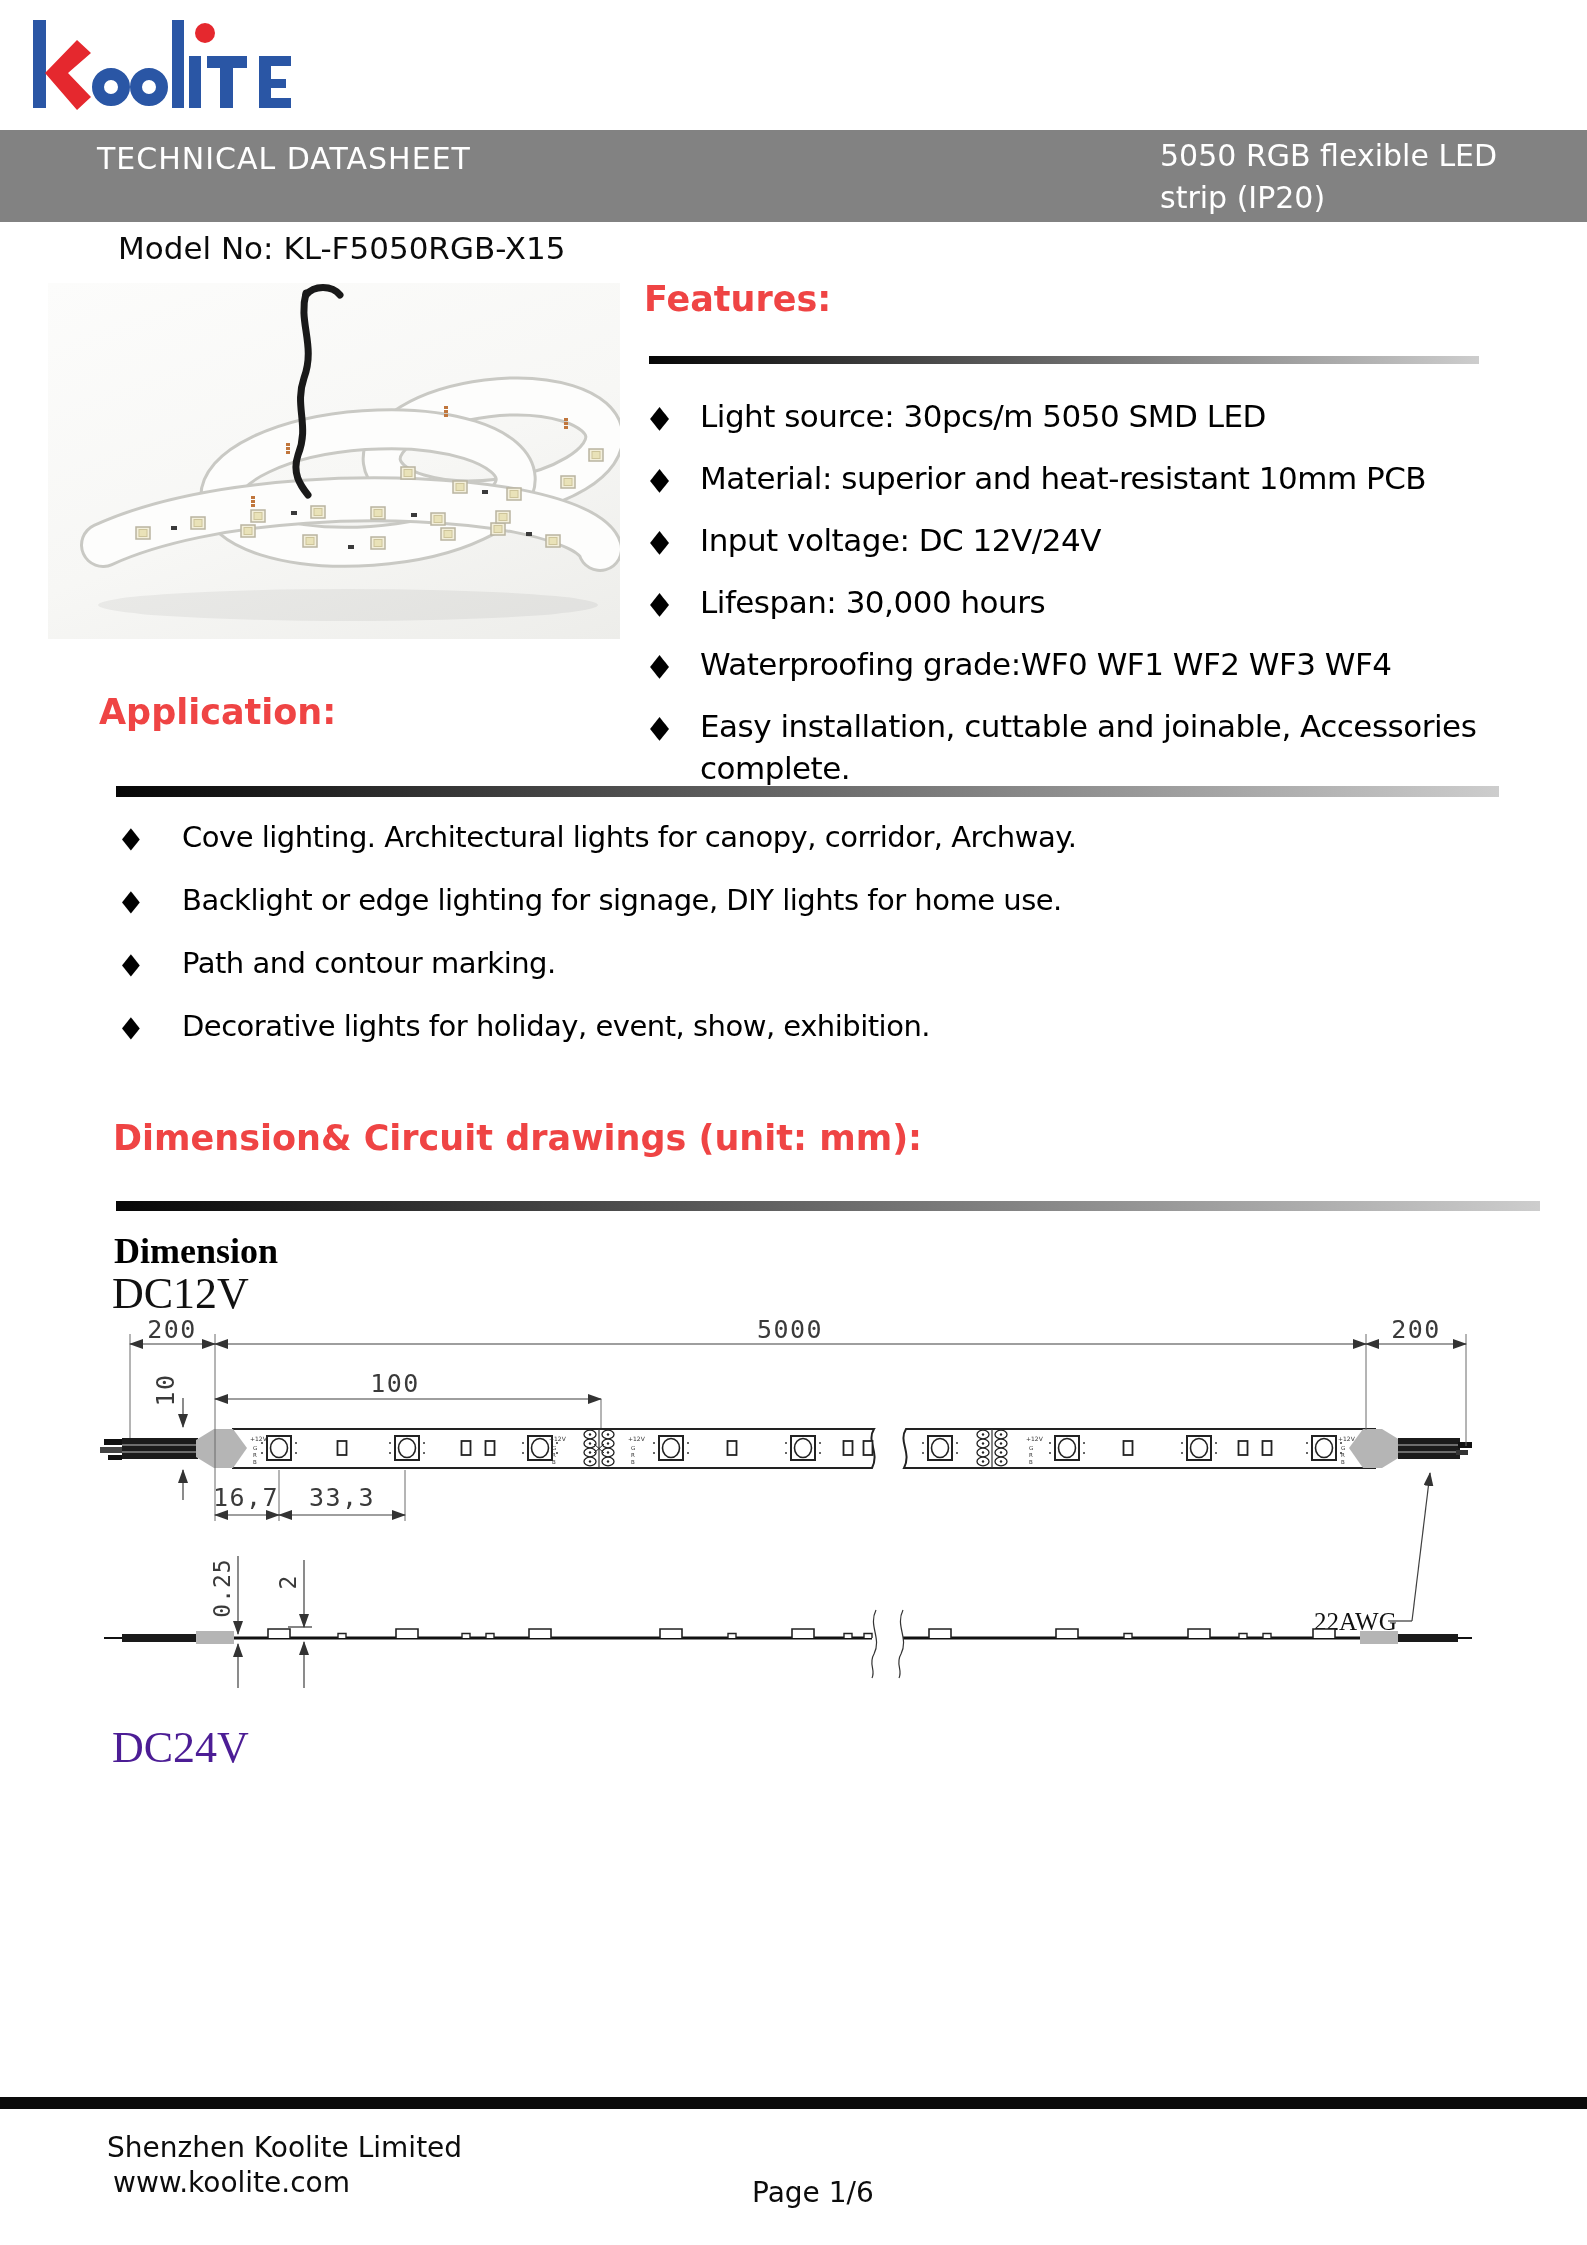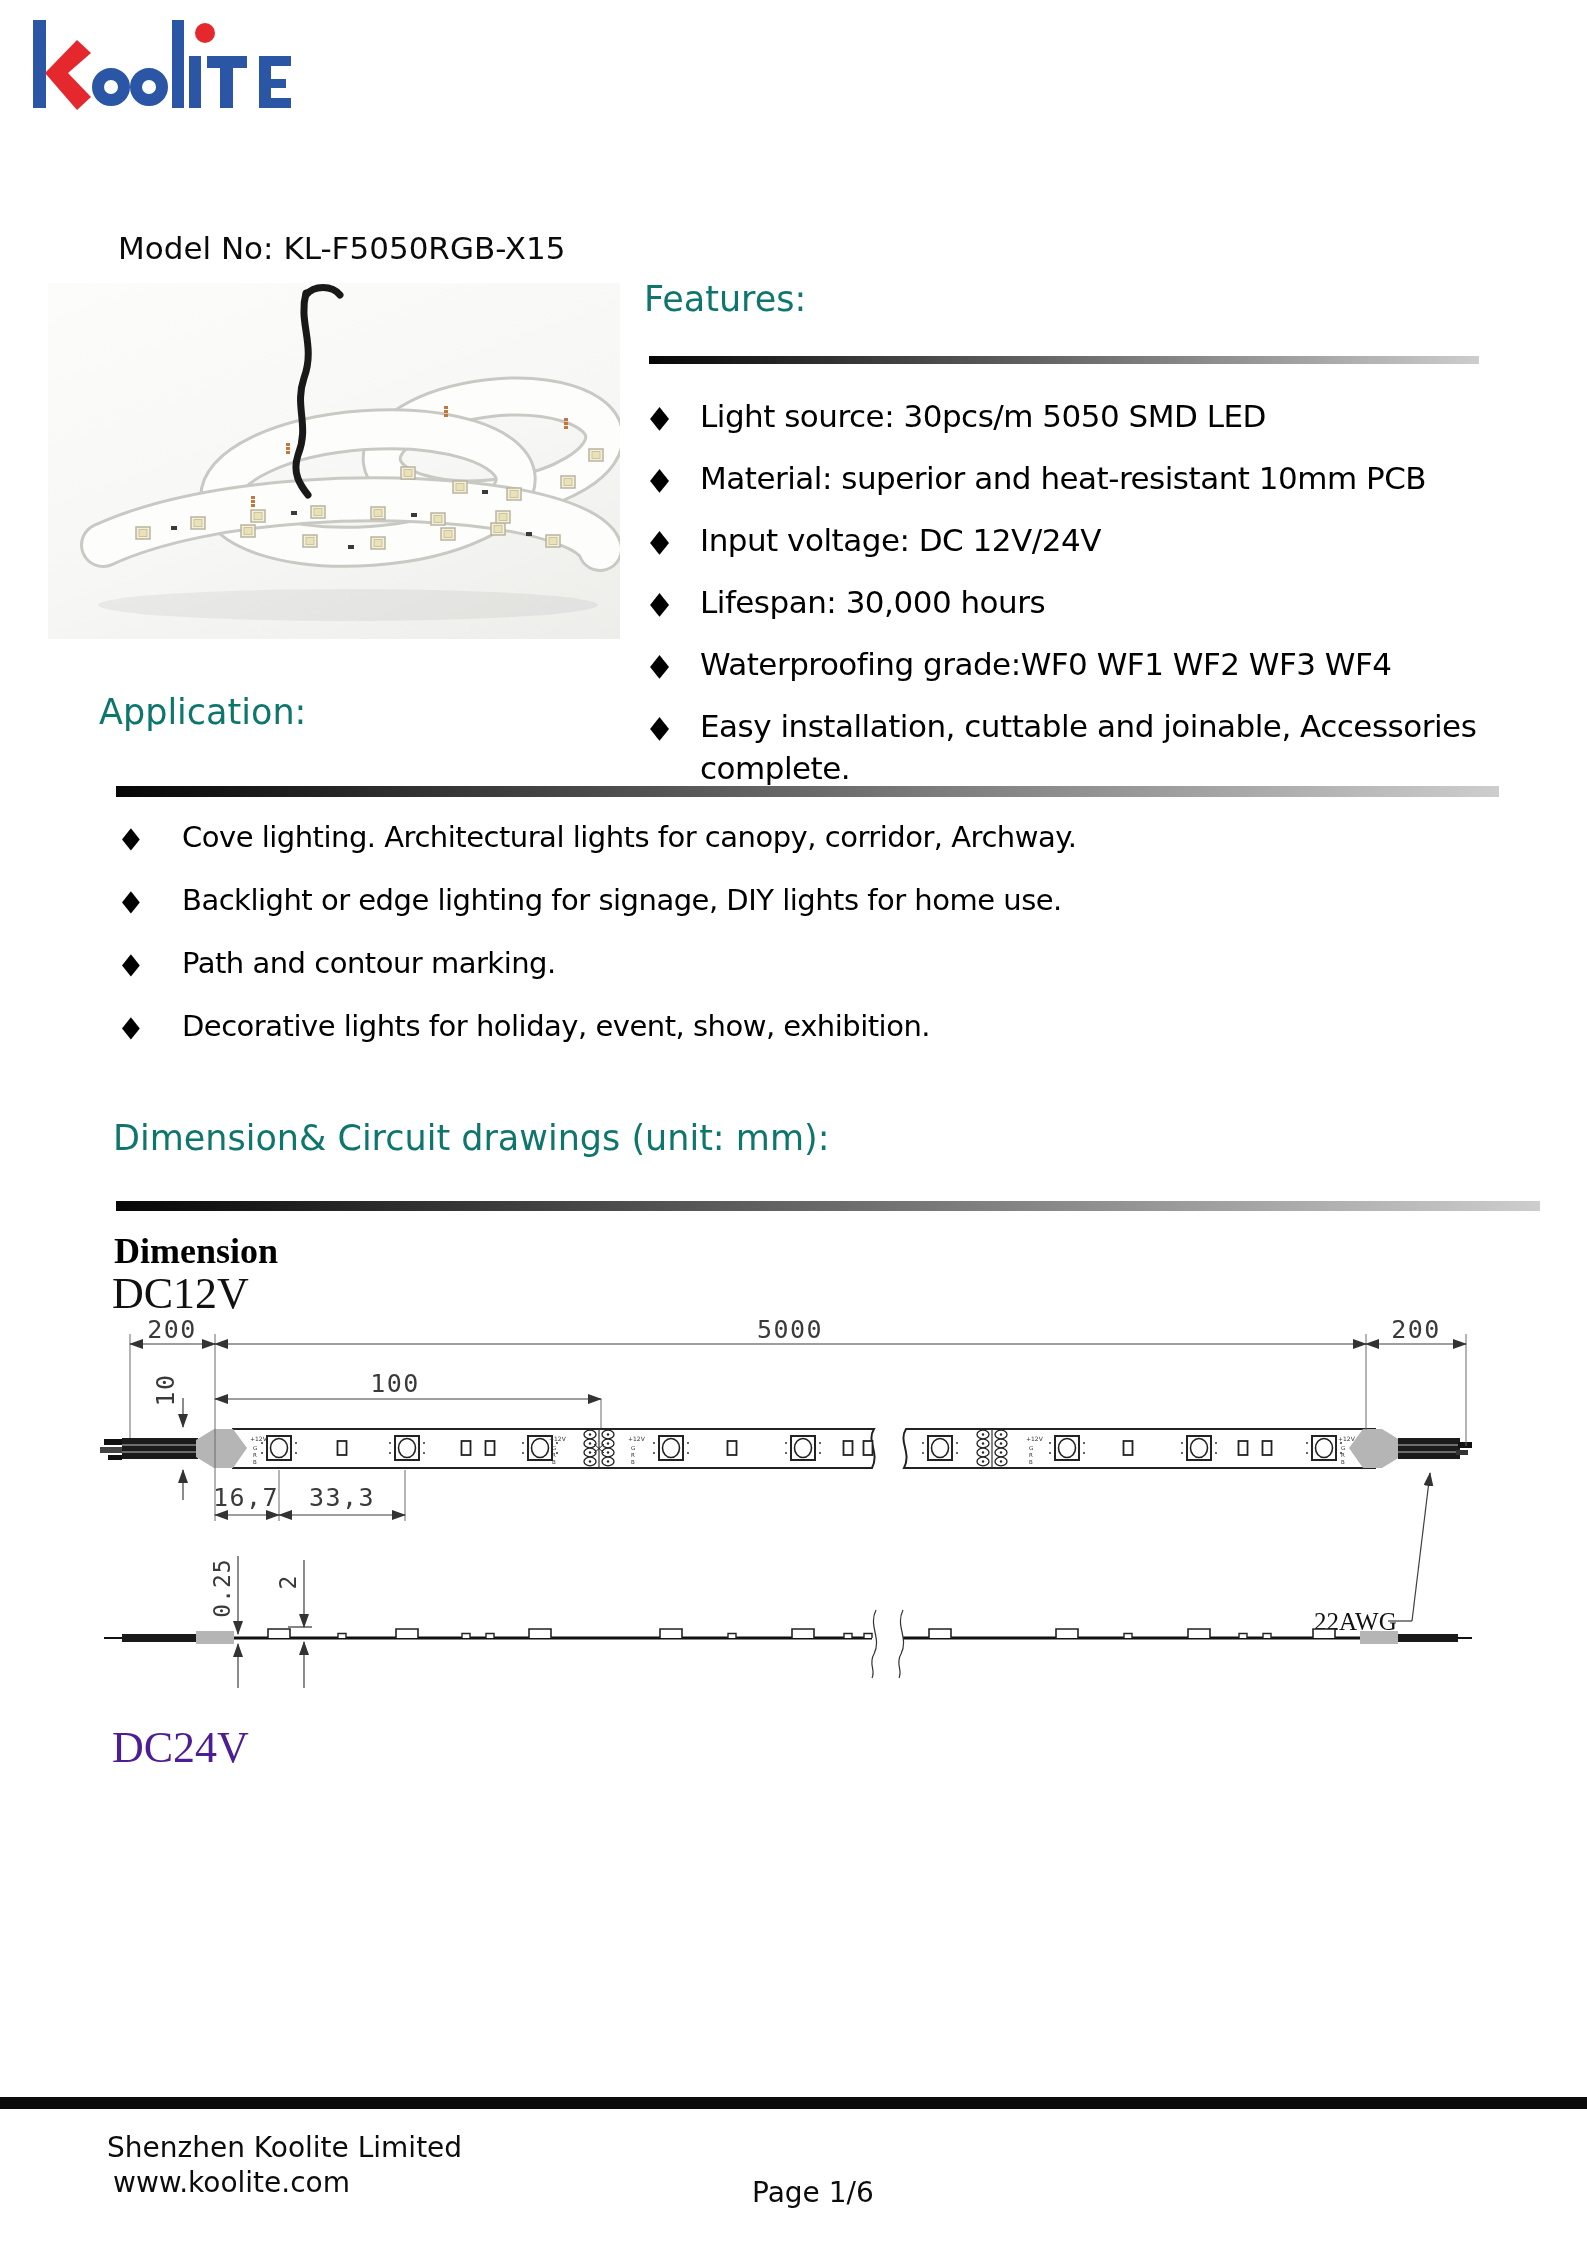--- a/index.html
+++ b/index.html
@@ -12,21 +12,21 @@
   
   .header-bar{position:absolute; left:0; top:130px; width:1587px; height:92px; background:#828282;}
   .hdr-left{position:absolute; left:97px; top:11px; font-size:30px; color:#fff; letter-spacing:1px;}
   .hdr-right{position:absolute; left:1160px; top:5px; font-size:30px; color:#fff; line-height:42px;}
   
   .model-no{position:absolute; left:118px; top:230px; font-size:31px; color:#0b0b0b;}
   
   .photo{position:absolute; left:48px; top:283px; width:572px; height:356px;
     background:linear-gradient(160deg,#fcfcfb 0%,#f7f7f5 55%,#ededea 100%);}
   
-  .sec-heading{position:absolute; margin:0; font-size:35px; font-weight:normal; color:#0f766e; letter-spacing:0;}
+  .sec-heading{position:absolute; margin:0; font-size:35px; font-weight:bold; color:#ef4444; letter-spacing:0;}
   .features-heading{left:644px; top:279px;}
   .app-heading{left:99px; top:692px;}
   .dim-heading{left:113px; top:1118px;text-align:center;}
   .rule{position:absolute; background:linear-gradient(to right,#060606,#cdcdcd);}
   .rule-features{left:649px; top:356px; width:830px; height:8px;}
   .rule-app{left:116px; top:786px; width:1383px; height:11px;}
   .rule-dim{left:116px; top:1201px; width:1424px; height:10px;}
   
   ul.blist{position:absolute; margin:0; padding:0; list-style:none;}
   ul.blist li{display:flex; align-items:flex-start;}
@@ -76,20 +76,27 @@
       <rect x="164" y="38" width="12" height="52" fill="#2A56A5"></rect>
       <rect x="182" y="38" width="40" height="12" fill="#2A56A5"></rect>
       <rect x="195" y="38" width="13" height="52" fill="#2A56A5"></rect>
       <rect x="234" y="38" width="12" height="52" fill="#2A56A5"></rect>
       <rect x="234" y="38" width="32" height="10" fill="#2A56A5"></rect>
       <rect x="234" y="61" width="27" height="9" fill="#2A56A5"></rect>
       <rect x="234" y="80" width="32" height="10" fill="#2A56A5"></rect>
     </g>
   </svg>
 
+  <div class="header-bar">
+    <div class="hdr-left">TECHNICAL DATASHEET</div>
+    <div class="hdr-right">
+      <div>5050 RGB flexible LED</div>
+      <div>strip (IP20)</div>
+    </div>
+  </div>
 
   <div class="model-no">Model No: KL-F5050RGB-X15</div>
 
   <div class="photo">
     <svg width="572" height="356" viewBox="0 0 572 356">
       <defs>
         <g id="chip">
           <rect x="-7" y="-6" width="14" height="12" fill="#f3efdb" stroke="#b9b4a0" stroke-width="1.5"></rect>
           <rect x="-4" y="-3.5" width="8" height="7" fill="#e9e2b8" stroke="#cdc49a" stroke-width="1"></rect>
         </g>

